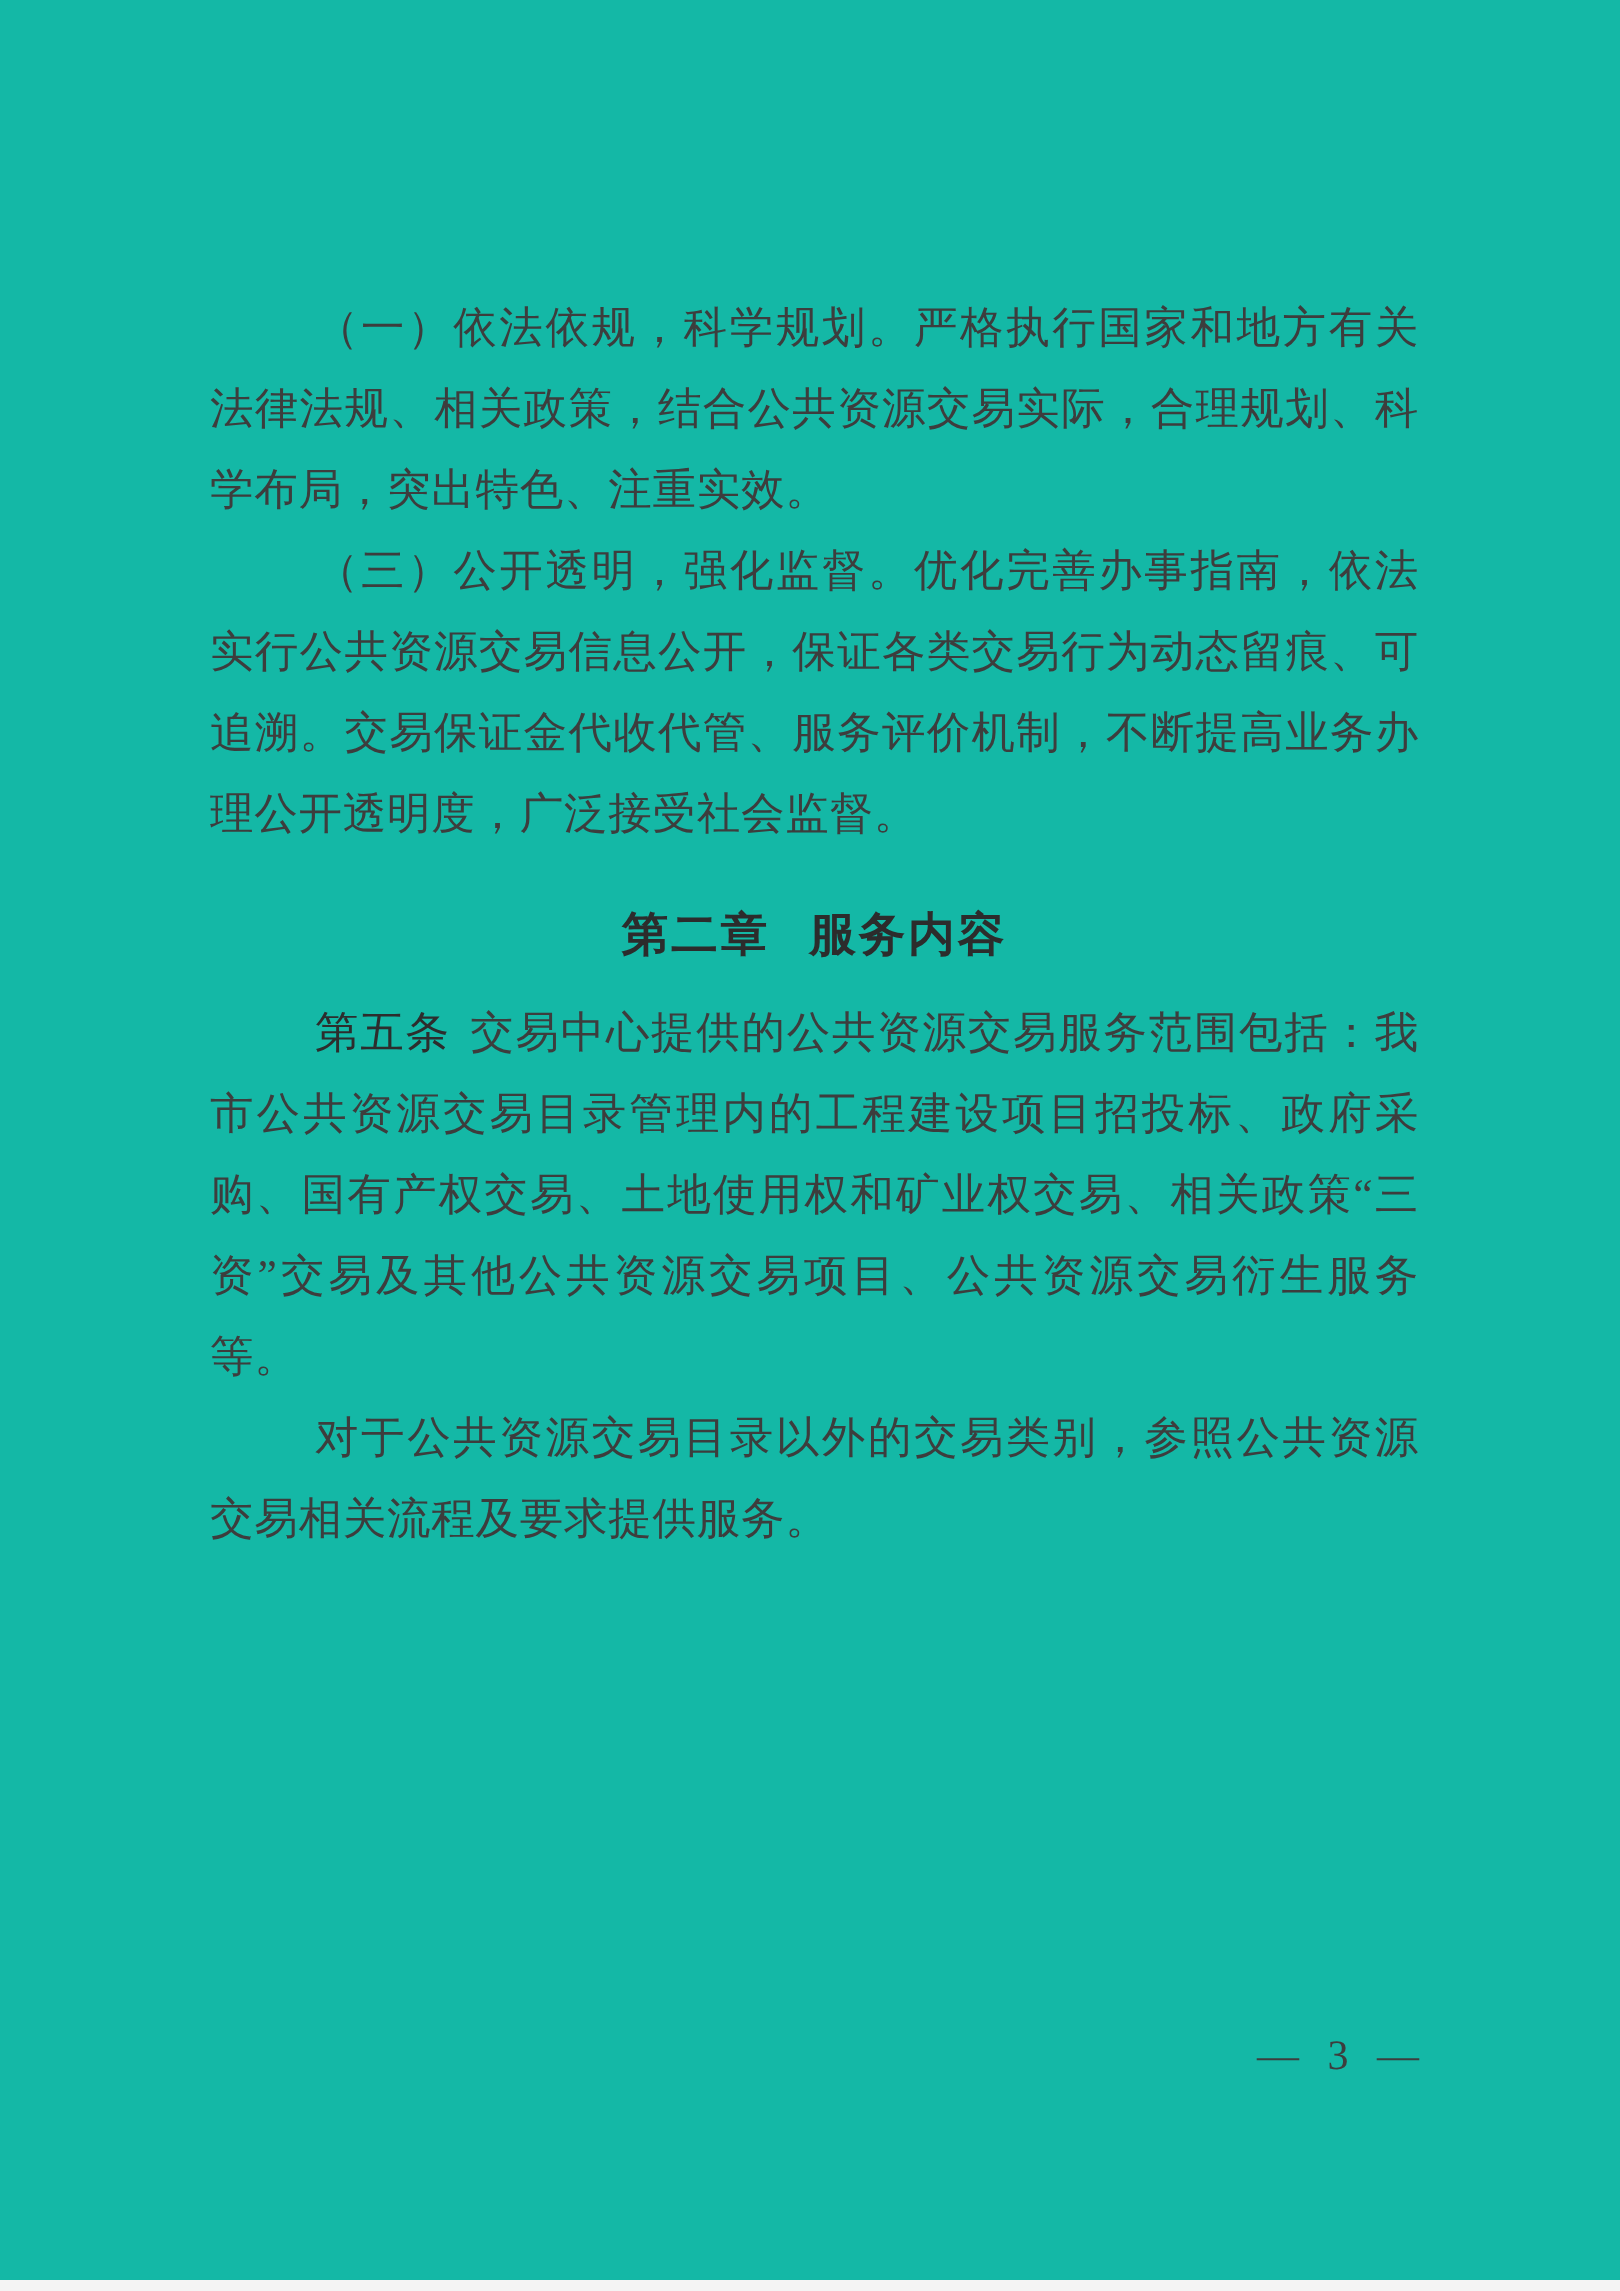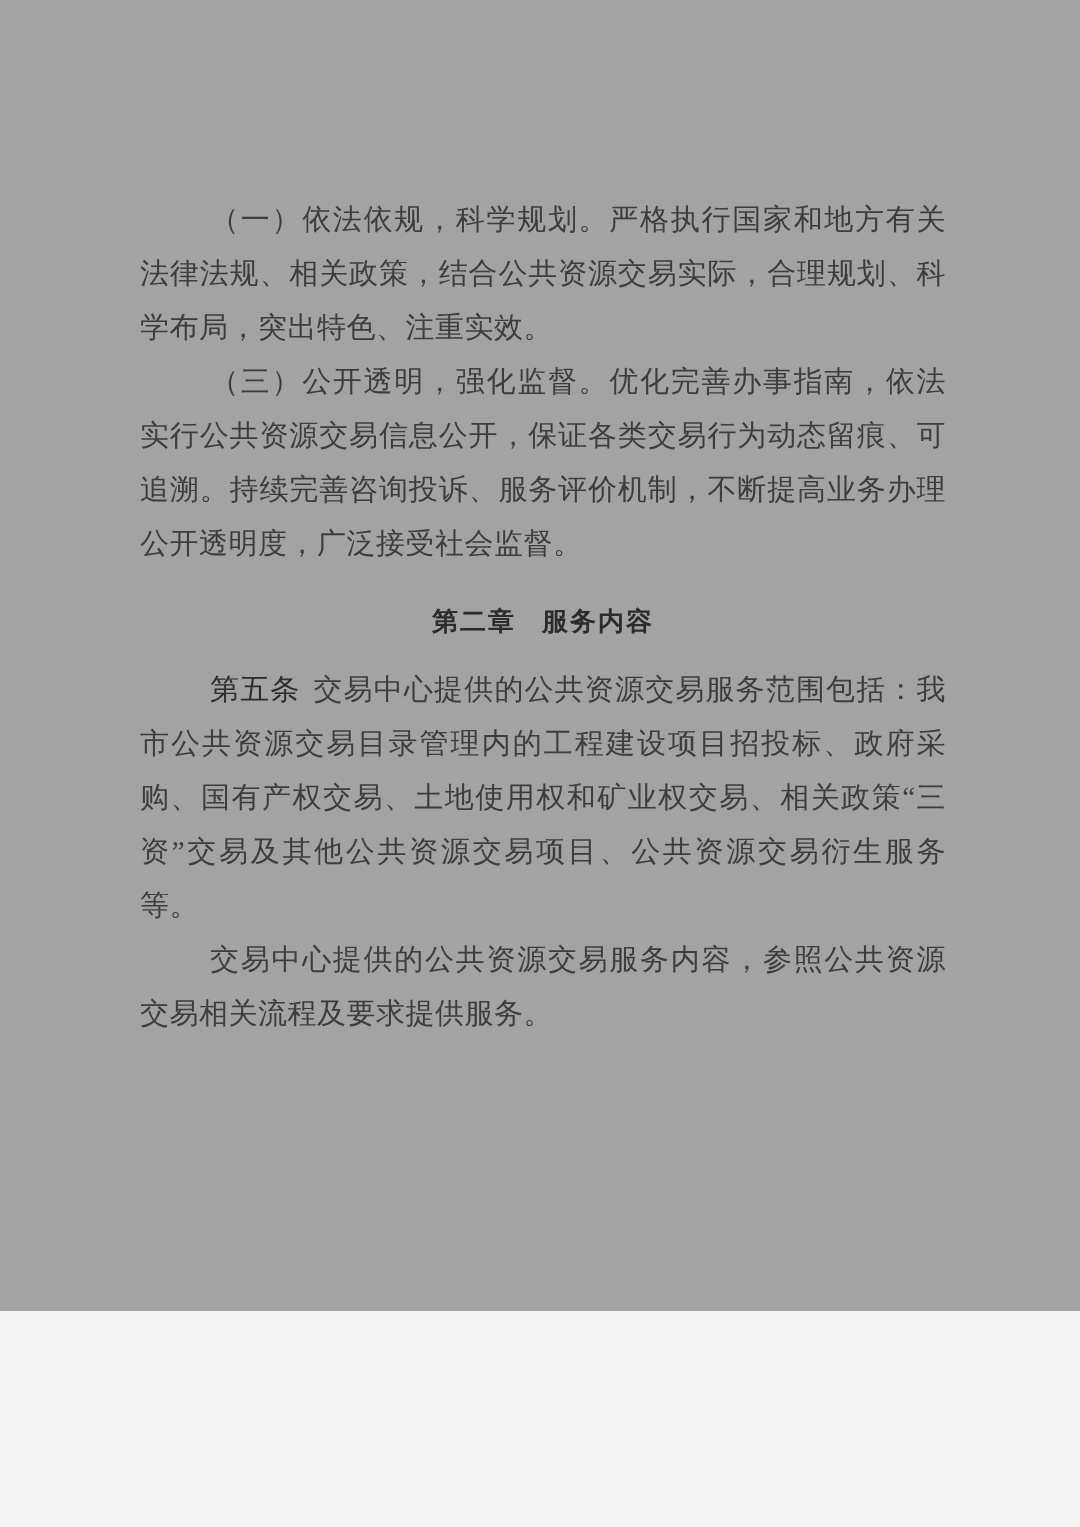--- a/index.html
+++ b/index.html
@@ -1,23 +1,23 @@
 <!DOCTYPE html>
 <html><head>
 <meta charset="utf-8">
 <style>
   * { box-sizing: border-box; }
   html, body { margin: 0; padding: 0; background: #f4f4f4; }
 
   .page {
     position: relative;
     width: 1080px;
-    height: 1311px;
+    height: 1520px;
     margin: 0 auto;
-    background: #a3a3a3;
+    background: #14b8a6;
     overflow: hidden;
     font-family: "Liberation Serif", "DejaVu Serif", serif;
   }
 
   .content {
     position: absolute;
     left: 140px;
     top: 0;
     width: 806px;
     padding-top: 192px;
@@ -36,23 +36,23 @@
   .article-label {
     font-family: "Liberation Sans", "DejaVu Sans", sans-serif;
     font-weight: 400;
     color: #2d2d2d;
     margin-right: 13px;
   }
 
   h2.chapter {
     margin: 26px 0 12px 0;
     text-align: center;
-    font-family: Liberation Mono, monospace;
+    font-family: Liberation Sans, sans-serif;
     font-weight: 700;
-    font-size: 26px;
+    font-size: 31px;
     line-height: 54px;
     color: #2c2c2c;
     letter-spacing: 2px;
   }
 
   .chapter-num { margin-right: 26px; }
 
   .page-number {
     position: absolute;
     top: 1352px;
@@ -66,25 +66,25 @@
 </style>
 </head>
 <body>
 
 <div class="page">
   <div class="content">
 
     <p class="para">（一）依法依规，科学规划。严格执行国家和地方有关法律法规、相关政策，结合公共资源交易实际，合理规划、科学布局，突出特色、注重实效。</p>
 
 
-    <p class="para">（三）公开透明，强化监督。优化完善办事指南，依法实行公共资源交易信息公开，保证各类交易行为动态留痕、可追溯。持续完善咨询投诉、服务评价机制，不断提高业务办理公开透明度，广泛接受社会监督。</p>
+    <p class="para">（三）公开透明，强化监督。优化完善办事指南，依法实行公共资源交易信息公开，保证各类交易行为动态留痕、可追溯。交易保证金代收代管、服务评价机制，不断提高业务办理公开透明度，广泛接受社会监督。</p>
 
     <h2 class="chapter"><span class="chapter-num">第二章</span><span class="chapter-title">服务内容</span></h2>
 
     <p class="para"><span class="article-label">第五条</span><span>交易中心提供的公共资源交易服务范围包括：我市公共资源交易目录管理内的工程建设项目招投标、政府采购、国有产权交易、土地使用权和矿业权交易、相关政策“三资”交易及其他公共资源交易项目、公共资源交易衍生服务等。</span></p>
 
-    <p class="para">交易中心提供的公共资源交易服务内容，参照公共资源交易相关流程及要求提供服务。</p>
+    <p class="para">对于公共资源交易目录以外的交易类别，参照公共资源交易相关流程及要求提供服务。</p>
 
 
   </div>
 
   <div class="page-number">— 3 —</div>
 </div>
 
 </body></html>

